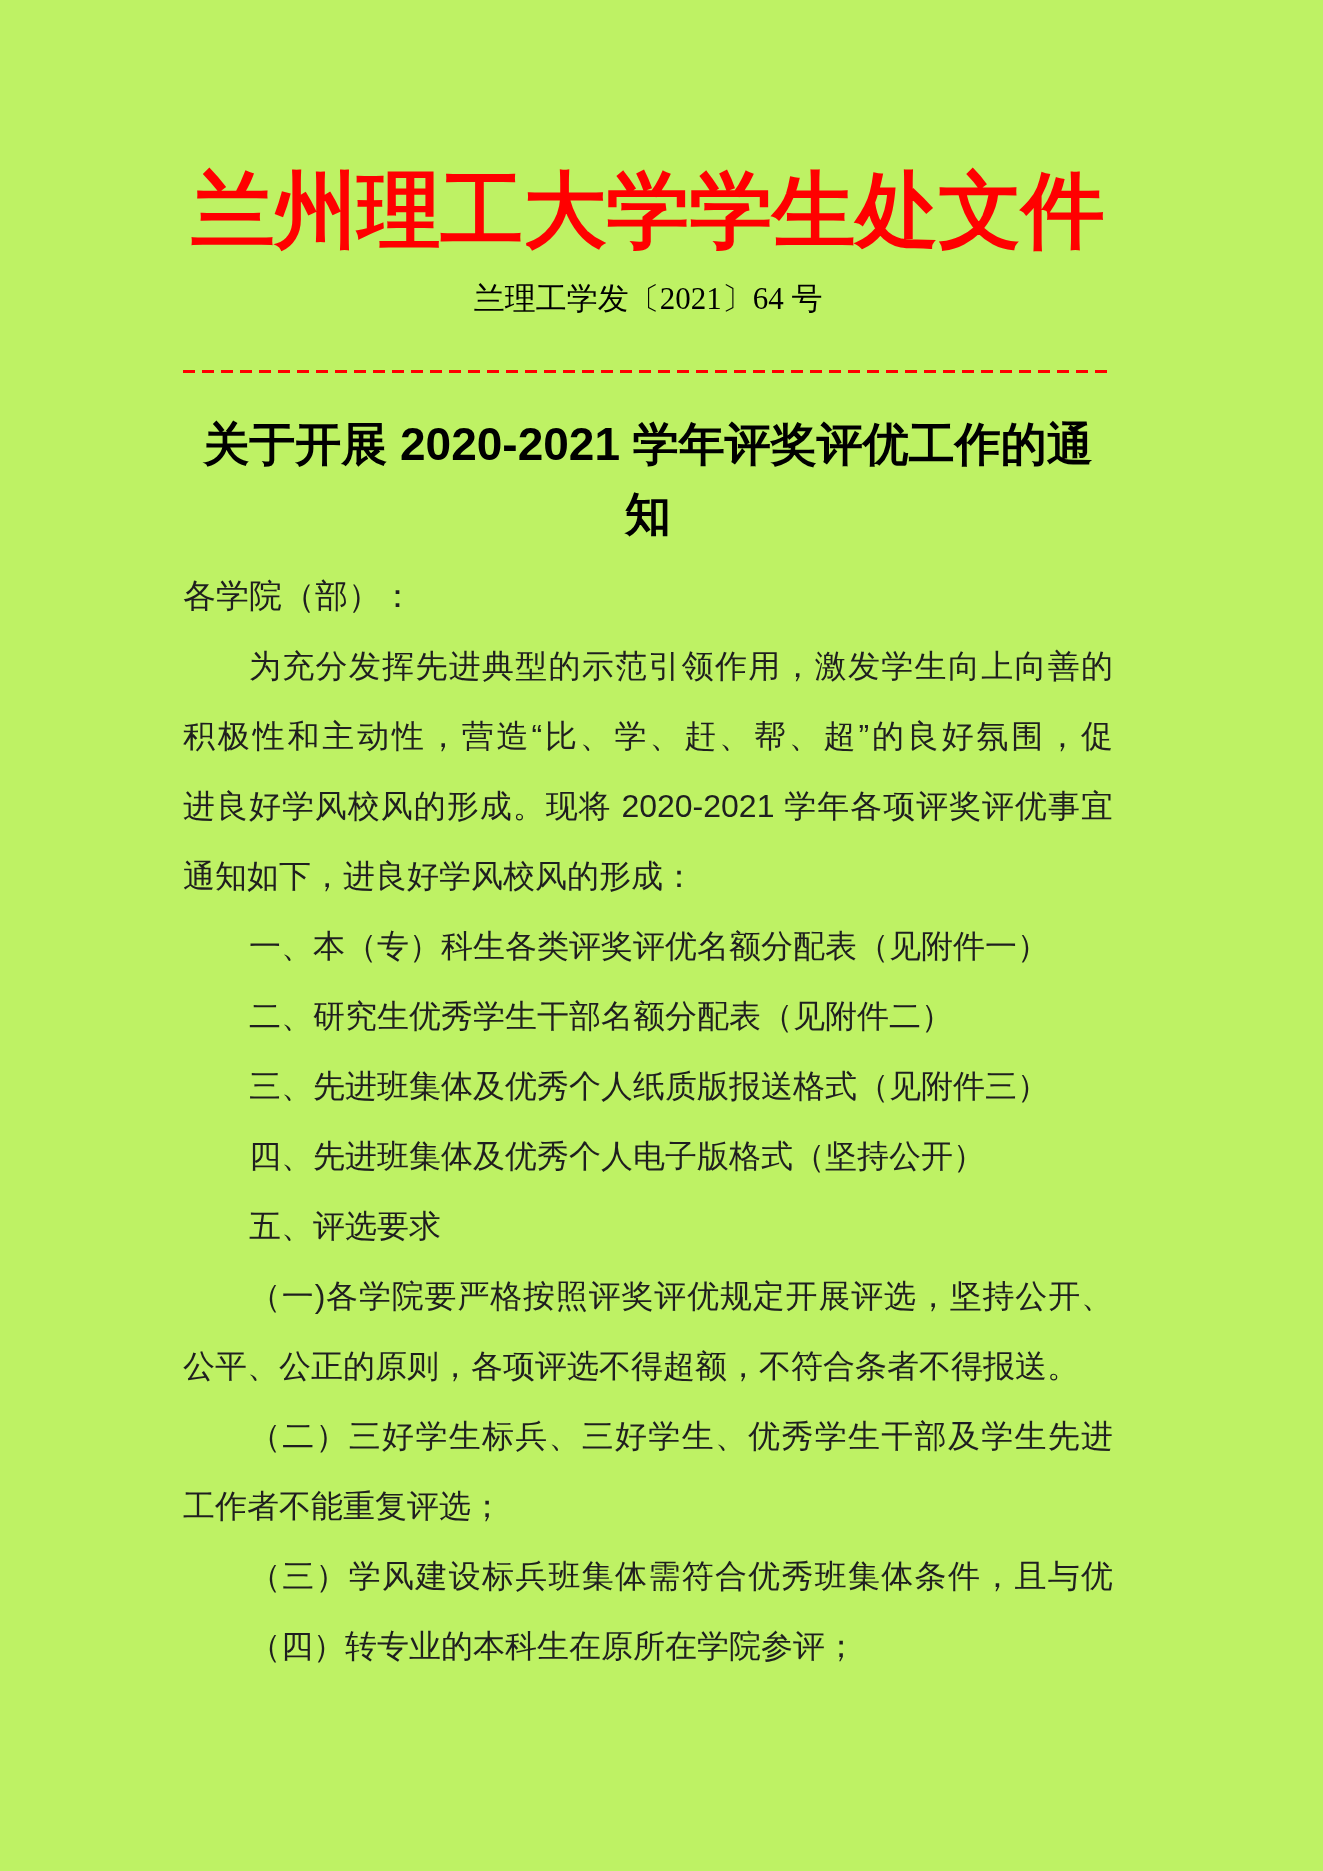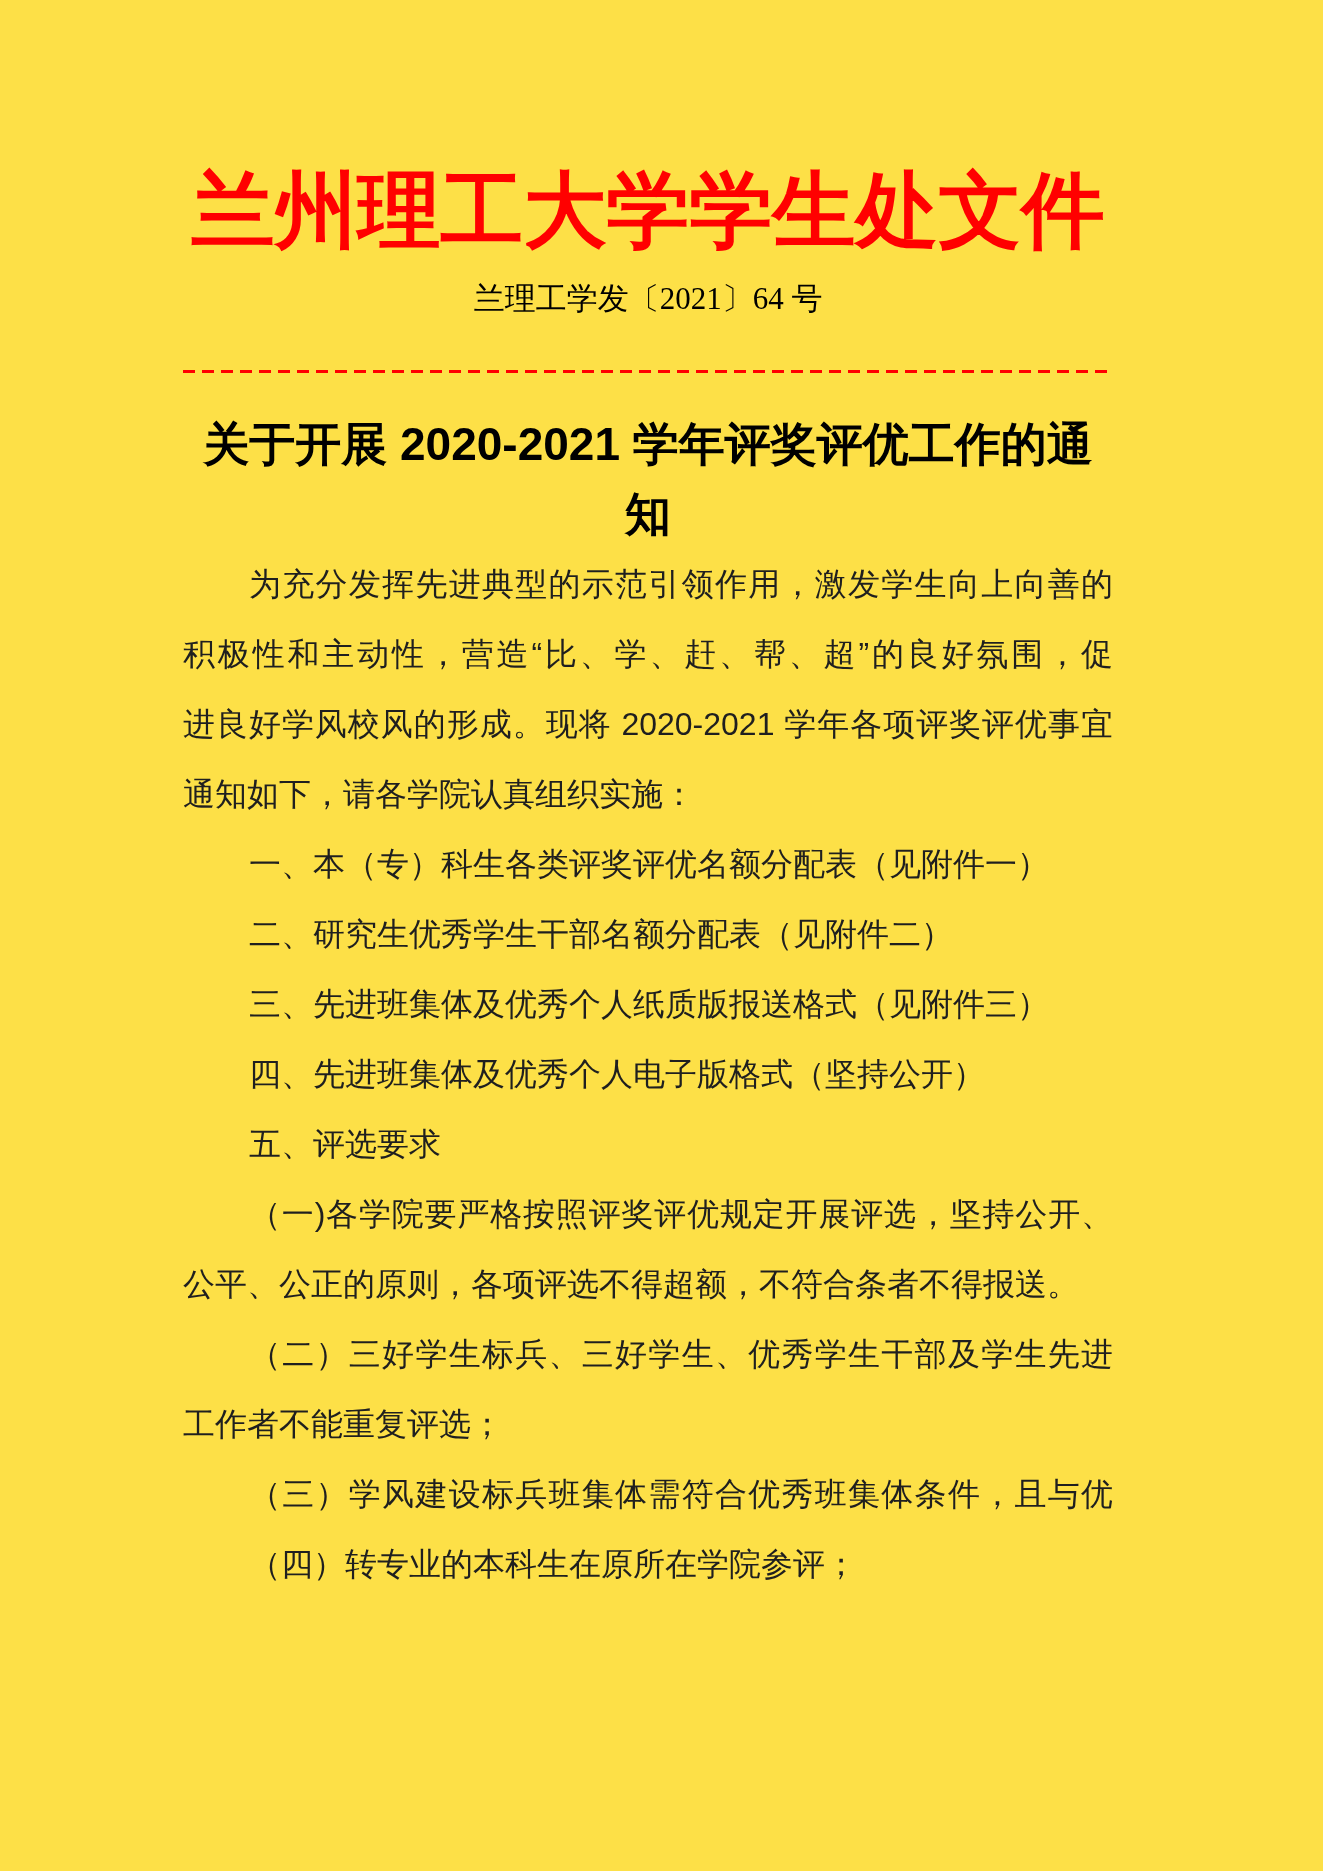--- a/index.html
+++ b/index.html
@@ -1,20 +1,20 @@
 <!DOCTYPE html>
 <html><head>
 <meta charset="utf-8">
 <style>
   html, body { margin: 0; padding: 0; background: #ffffff; }
   .page {
     position: relative;
     width: 1323px;
     height: 1871px;
-    background: #fde047;
+    background: #bef264;
     overflow: hidden;
     font-family: "Liberation Serif", "DejaVu Serif", serif;
   }
   .col { margin-left: 183px; width: 930px; }
 
   .org-header {
     margin-top: 168px;
     text-align: center;
     font-family: "Liberation Serif", "DejaVu Serif", serif;
     font-weight: bold;
@@ -79,26 +79,27 @@
 
   <div class="doc-number col">兰理工学发〔2021〕64 号</div>
 
   <div class="red-divider col"></div>
 
   <h1 class="doc-title" style="margin-bottom:0;">
     <span>关于开展 2020-2021 学年评奖评优工作的通</span>
     <span>知</span>
   </h1>
 
+  <div class="salutation col">各学院（部）：</div>
 
   <div class="body-lines col" id="body-lines">
       <div class="line indent fill">为充分发挥先进典型的示范引领作用，激发学生向上向善的</div>
       <div class="line fill">积极性和主动性，营造“比、学、赶、帮、超”的良好氛围，促</div>
       <div class="line fill">进良好学风校风的形成。现将 2020-2021 学年各项评奖评优事宜</div>
-      <div class="line">通知如下，请各学院认真组织实施：</div>
+      <div class="line">通知如下，进良好学风校风的形成：</div>
       <div class="line indent">一、本（专）科生各类评奖评优名额分配表（见附件一）</div>
       <div class="line indent">二、研究生优秀学生干部名额分配表（见附件二）</div>
       <div class="line indent">三、先进班集体及优秀个人纸质版报送格式（见附件三）</div>
       <div class="line indent">四、先进班集体及优秀个人电子版格式（坚持公开）</div>
       <div class="line indent">五、评选要求</div>
       <div class="line indent fill">（一)各学院要严格按照评奖评优规定开展评选，坚持公开、</div>
       <div class="line">公平、公正的原则，各项评选不得超额，不符合条者不得报送。</div>
       <div class="line indent fill">（二）三好学生标兵、三好学生、优秀学生干部及学生先进</div>
       <div class="line">工作者不能重复评选；</div>
       <div class="line indent fill">（三）学风建设标兵班集体需符合优秀班集体条件，且与优</div>

